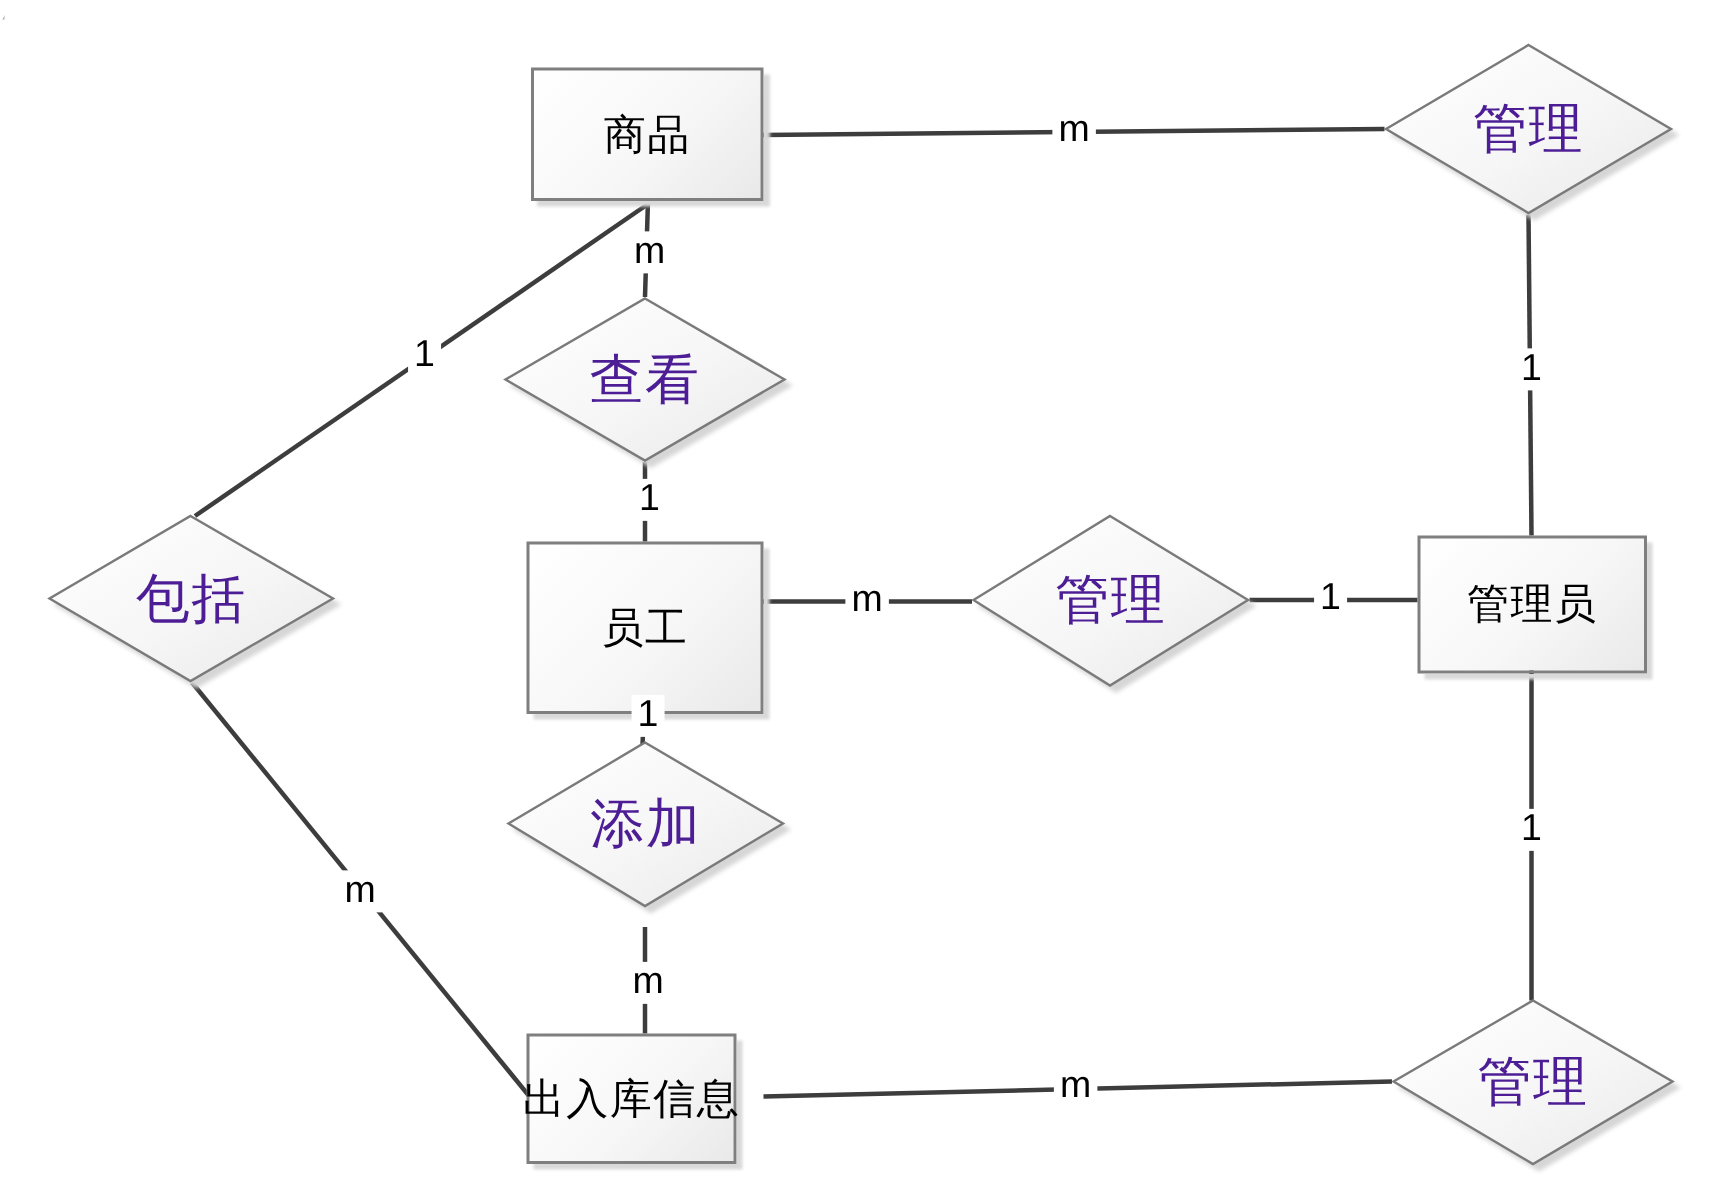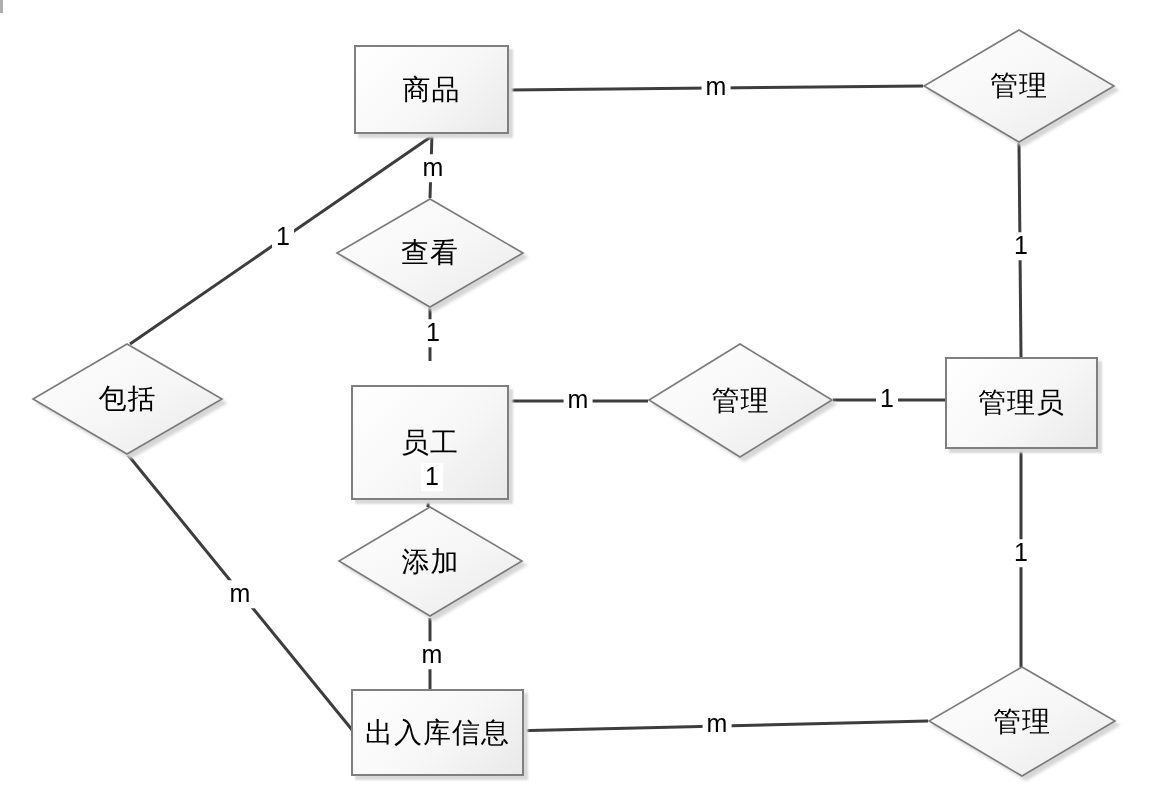--- a/index.html
+++ b/index.html
@@ -7,20 +7,21 @@
     padding: 0;
     background: #ffffff;
     font-family: "Liberation Sans", "DejaVu Sans", sans-serif;
   }
   .stage {
     position: relative;
     width: 1152px;
     height: 802px;
     overflow: hidden;
     background: #ffffff;
+    border-radius: 21px;
   }
   .edges-layer {
     position: absolute;
     left: 0; top: 0;
     width: 1152px;
     height: 802px;
     z-index: 1;
     pointer-events: none;
   }
   .edges-layer line {
@@ -57,22 +58,22 @@
     stroke-width: 1.6;
     filter: drop-shadow(4px 4px 1.5px #d6d6d6);
   }
   .rel .rel-label {
     position: absolute;
     left: 0; top: 0;
     width: 100%; height: 100%;
     display: flex;
     align-items: center;
     justify-content: center;
-    font-size: 28px;
-    color: #000000;
+    font-size: 36px;
+    color: #4c1d95;
     letter-spacing: 1px;
     white-space: nowrap;
   }
   .card {
     position: absolute;
     z-index: 3;
     transform: translate(-50%, -50%);
     background: #ffffff;
     padding: 0 4px;
     font-size: 25px;
@@ -114,29 +115,29 @@
     <line x1="430" y1="450" x2="428" y2="507"></line>
     <line x1="430" y1="618" x2="430" y2="689"></line>
     <line x1="509" y1="731" x2="928" y2="721"></line>
     <line x1="1021" y1="443" x2="1021" y2="667"></line>
   </svg>
 
   <div class="entity" style="left:354px; top:45px; width:155px; height:89px;">
     <span>商品</span>
   </div>
 
-  <div class="entity" style="left:351px; top:361px; width:158px; height:115px;margin-top:24px;">
+  <div class="entity" style="left:351px; top:361px; width:158px; height:115px;">
     <span>员工</span>
   </div>
 
   <div class="entity" style="left:945px; top:357px; width:153px; height:92px;">
     <span>管理员</span>
   </div>
 
-  <div class="entity" style="left:351px; top:689px; width:173px; height:87px;">
+  <div class="entity" style="left:351px; top:689px; width:140px; height:87px;">
     <span>出入库信息</span>
   </div>
 
   <div class="rel" style="left:923px; top:29px; width:192px; height:114px;">
     <svg width="192" height="114">
       <polygon points="96,1 191,57 96,113 1,57"></polygon>
     </svg>
     <span class="rel-label">管理</span>
   </div>
 
@@ -154,21 +155,21 @@
     <span class="rel-label">查看</span>
   </div>
 
   <div class="rel" style="left:648px; top:343px; width:185px; height:115px;">
     <svg width="185" height="115">
       <polygon points="92,1 184,57 92,114 1,57"></polygon>
     </svg>
     <span class="rel-label">管理</span>
   </div>
 
-  <div class="rel" style="left:338px; top:506px; width:185px; height:111px;font-family:Liberation Serif, serif;">
+  <div class="rel" style="left:338px; top:494px; width:185px; height:111px;font-family:Liberation Serif, serif;">
     <svg width="185" height="111">
       <polygon points="92,1 184,55 92,110 1,55"></polygon>
     </svg>
     <span class="rel-label">添加</span>
   </div>
 
   <div class="rel" style="left:928px; top:666px; width:188px; height:111px;">
     <svg width="188" height="111">
       <polygon points="94,1 187,55 94,110 1,55"></polygon>
     </svg>

